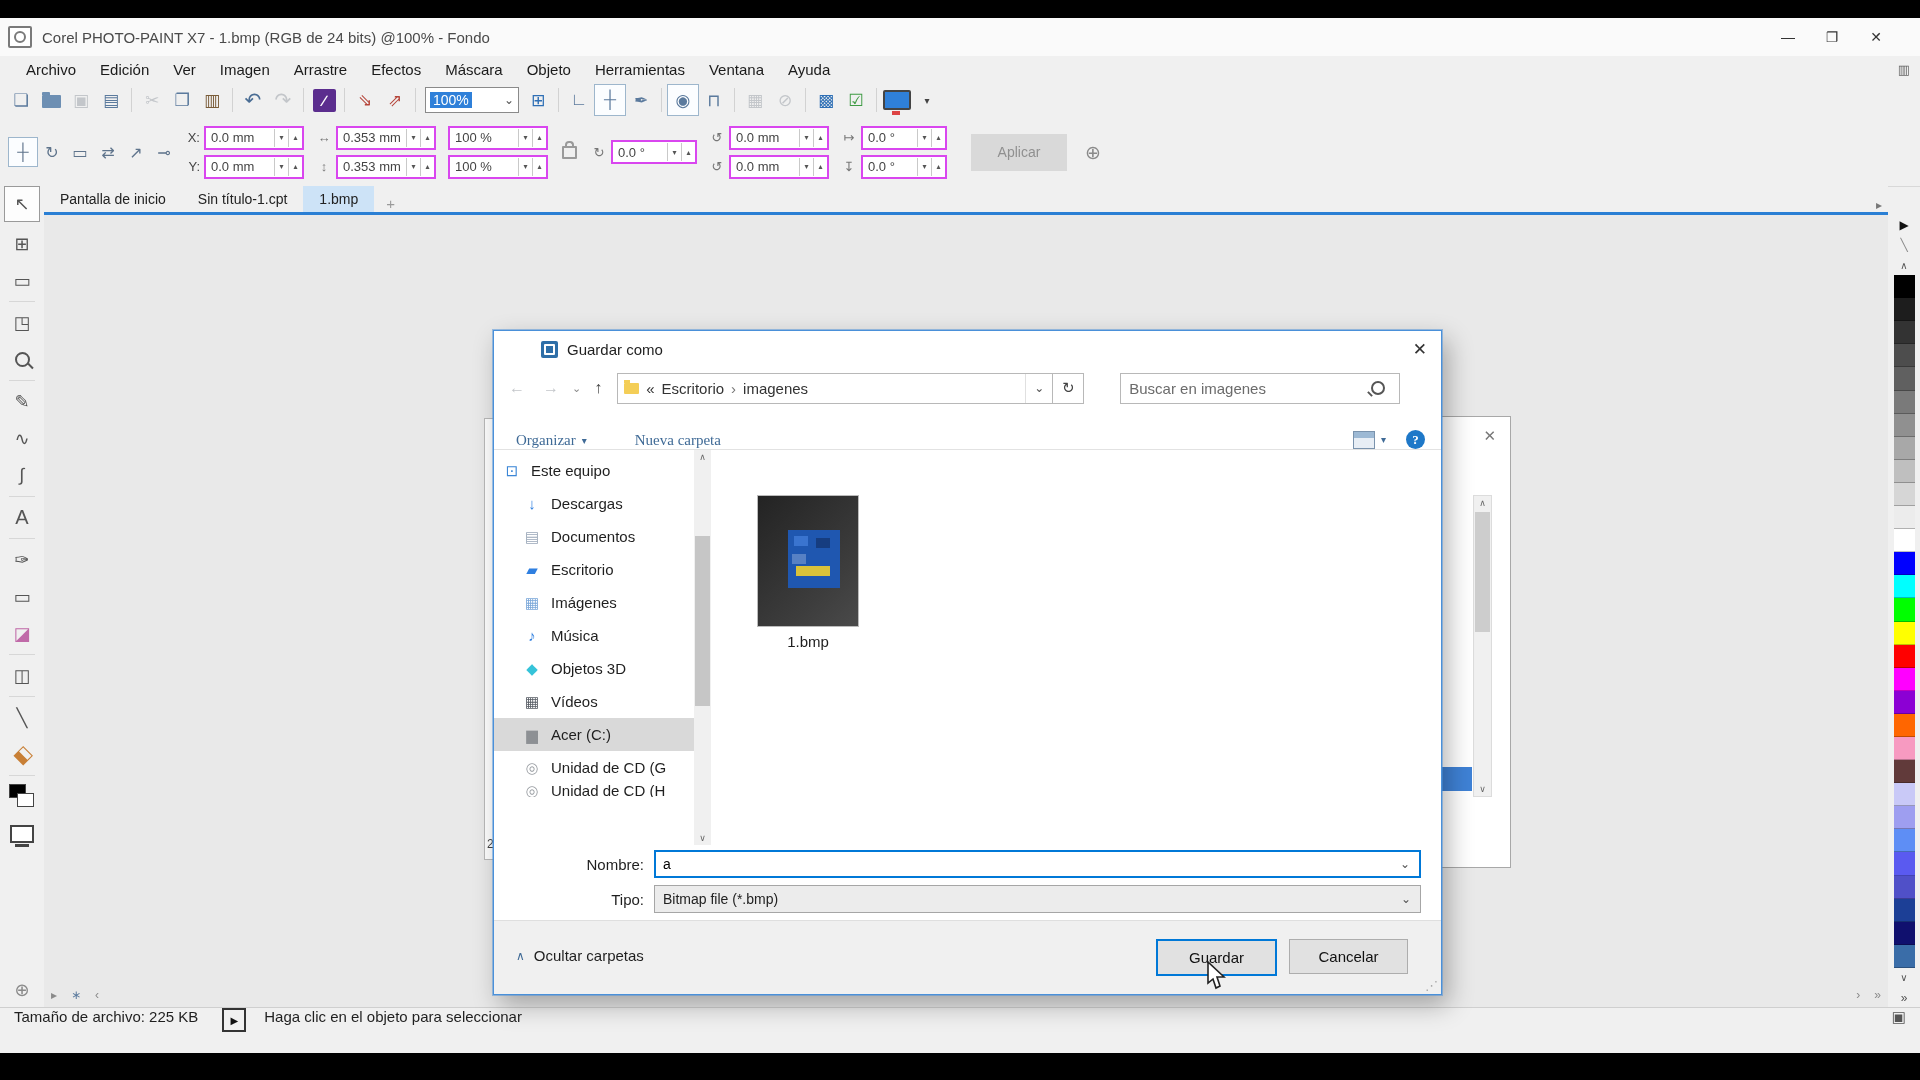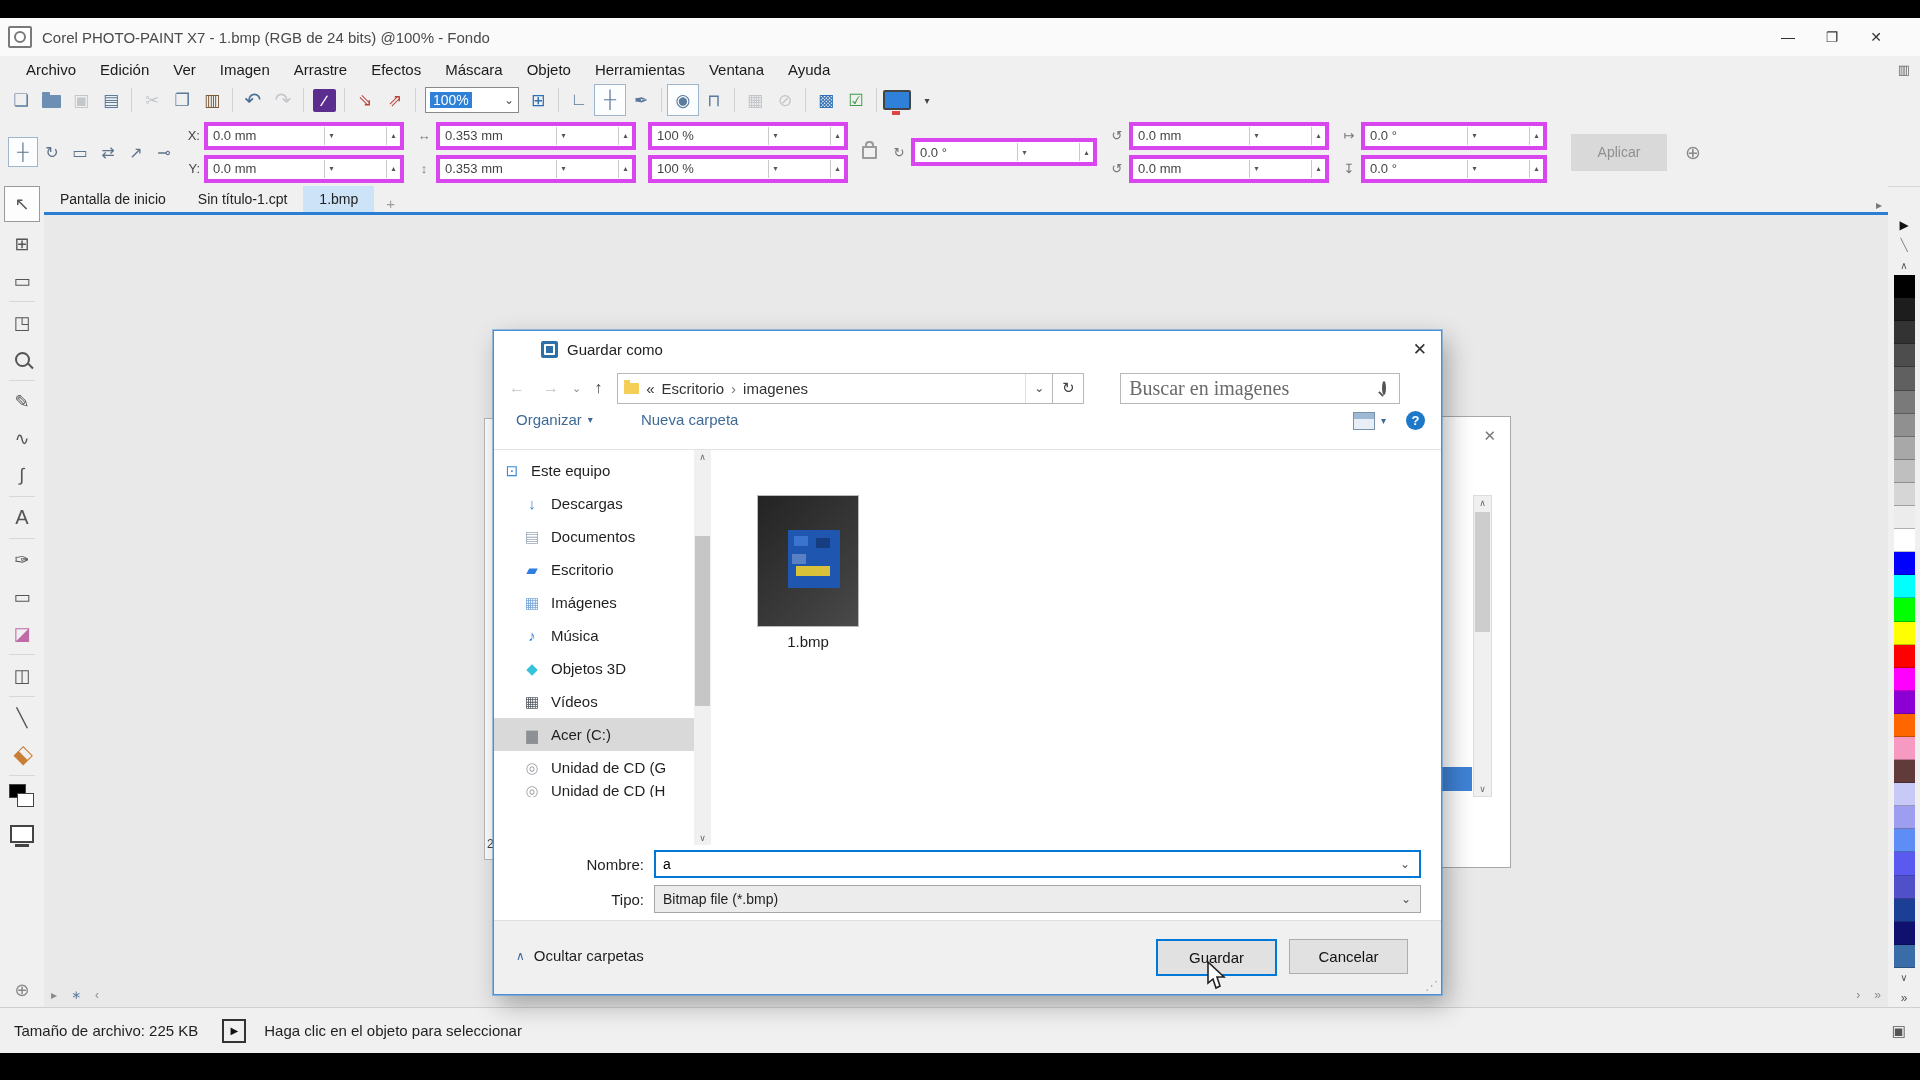--- a/index.html
+++ b/index.html
@@ -28,21 +28,21 @@
   .zoom-combo .zval{background:#2f80d9;color:#fff;font-size:14px;margin-left:4px;padding:0 3px;}
   .zoom-combo .zcaret{margin-left:auto;margin-right:4px;color:#555;font-size:12px;}
   .boxed{border:1px solid #9db6cc;background:#fbfdff;}
   .proof{width:24px;height:16px;border:2px solid #444;border-radius:2px;background:#2f80d9;position:relative;}
   .proof::after{content:'';position:absolute;left:7px;bottom:-7px;width:8px;height:4px;background:#d44;}
   
   .propbar{position:absolute;top:100px;left:0;right:0;height:68px;background:#f0f0f0;border-bottom:1px solid #d8d8d8;display:flex;align-items:center;padding-left:8px;}
   .mode-ico{width:28px;height:28px;display:flex;align-items:center;justify-content:center;color:#5f748c;font-size:16px;}
   .pair{display:flex;flex-direction:column;gap:5px;margin:0 6px;}
   .row-spin{display:flex;align-items:center;gap:4px;}
-  .spin{display:flex;align-items:center;background:#fff;border:4px solid #d946ef;height:20px;font-size:13px;color:#444;gap:48px;}
+  .spin{display:flex;align-items:center;background:#fff;border:2px solid #d946ef;height:20px;font-size:13px;color:#444;}
   .spin .sv{padding:0 5px;min-width:58px;}
   .spin .sb{width:13px;height:18px;border-left:1px solid #c9c9c9;display:flex;align-items:center;justify-content:center;font-size:8px;color:#555;}
   .slabel{font-size:13px;color:#444;width:16px;text-align:right;}
   .sicon{font-size:13px;color:#777;width:16px;text-align:center;}
   .lock{width:11px;height:9px;border:2px solid #9a9a9a;border-radius:1px;position:relative;margin:0 8px;}
   .lock::before{content:'';position:absolute;top:-7px;left:1px;width:5px;height:5px;border:2px solid #9a9a9a;border-bottom:none;border-radius:4px 4px 0 0;}
   .apply-btn{width:96px;height:37px;background:#d9d9d9;color:#909090;display:flex;align-items:center;justify-content:center;font-size:14px;margin:0 18px;}
   .plus-ico{color:#8a8a8a;font-size:19px;}
   
   .tabbar{position:absolute;top:168px;left:44px;right:32px;height:26px;background:#f0f0f0;border-bottom:3px solid #2a7fd4;display:flex;align-items:flex-end;}
@@ -67,21 +67,21 @@
   .imgpal{position:absolute;left:0;right:0;bottom:0;height:26px;display:flex;align-items:center;font-size:13px;color:#9a9a9a;}
   .imgpal .hint{position:absolute;left:0;right:0;text-align:center;color:#c2c2c2;font-size:13.5px;}
   .ip-ico{padding:0 7px;color:#8a8a8a;font-size:12px;z-index:1;}
   .ip-right{margin-left:auto;display:flex;z-index:1;}
   
   .palette{position:absolute;top:197px;right:0;width:32px;bottom:45px;background:#f0f0f0;display:flex;flex-direction:column;align-items:center;}
   .pal-btn{height:24px;display:flex;align-items:center;justify-content:center;color:#555;font-size:12px;width:100%;}
   .swatches{display:flex;flex-direction:column;}
   .swatch{width:21px;height:22.1px;border-bottom:1px solid rgba(0,0,0,.25);}
   
-  .statusbar{position:absolute;left:0;right:0;bottom:0;height:45px;background:#f0f0f0;border-top:1px solid #cfcfcf;display:flex;align-items:center;font-size:15px;color:#1f1f1f;}
+  .statusbar{position:absolute;left:0;right:0;bottom:0;height:45px;background:#f0f0f0;border-top:1px solid #cfcfcf;display:flex;align-items:flex-start;font-size:15px;color:#1f1f1f;}
   .statusbar .fs{margin-left:14px;}
   .playbox{width:20px;height:20px;border:2px solid #333;display:flex;align-items:center;justify-content:center;font-size:10px;color:#111;margin:0 18px 0 24px;}
   .sb-right{margin-left:auto;margin-right:14px;color:#555;font-size:15px;}
   
   .bg-sliver{position:absolute;left:484px;top:400px;width:10px;height:440px;background:#fff;border:1px solid #b9b9b9;border-right:none;z-index:4;font-size:12px;color:#444;}
   .bg-sliver span{position:absolute;bottom:8px;left:2px;}
   .bg-dialog{position:absolute;left:1440px;top:398px;width:70px;height:450px;background:#fff;border:1px solid #a8a8a8;border-left:none;z-index:4;}
   .bg-dialog .bx{position:absolute;right:14px;top:10px;color:#777;font-size:15px;}
   .bg-sb{position:absolute;right:18px;top:78px;width:17px;height:300px;background:#f0f0f0;border:1px solid #dcdcdc;}
   .bg-sb .a{position:absolute;left:0;right:0;text-align:center;color:#666;font-size:9px;}
@@ -94,25 +94,25 @@
   .dlg-close{position:absolute;right:14px;top:8px;font-size:17px;color:#333;}
   .addr-row{position:absolute;top:38px;left:0;right:0;height:38px;display:flex;align-items:center;}
   .nav-a{font-size:16px;padding:0 9px;color:#444;}
   .nav-a.small{font-size:11px;color:#888;padding:0 4px;}
   .addr-box{height:29px;border:1px solid #b8b8b8;display:flex;align-items:center;width:428px;margin-left:6px;padding-left:6px;gap:7px;color:#333;}
   .mini-folder{width:15px;height:11px;background:#f4ce57;border-radius:1px;position:relative;}
   .mini-folder::before{content:'';position:absolute;top:-3px;left:0;width:6px;height:3px;background:#f4ce57;}
   .addr-caret{margin-left:auto;padding:0 8px;color:#555;font-size:12px;border-left:1px solid #e0e0e0;align-self:stretch;display:flex;align-items:center;}
   .refresh-btn{height:29px;width:30px;border:1px solid #b8b8b8;border-left:none;display:flex;align-items:center;justify-content:center;color:#444;font-size:15px;}
   .search-box{height:29px;border:1px solid #b8b8b8;width:278px;margin-left:36px;display:flex;align-items:center;position:relative;}
-  .search-box input{border:none;outline:none;flex:1;font-size:20px;color:#ec4899;padding:0 8px;font-family:Liberation Serif, serif;background:transparent;}
+  .search-box input{border:none;outline:none;flex:1;font-size:15px;color:#ec4899;padding:0 8px;font-family:Liberation Sans, sans-serif;background:transparent;}
   .search-box input::placeholder{color:#6b6b6b;}
   .search-mag{width:10px;height:10px;border:2px solid #555;border-radius:50%;position:relative;margin-right:14px;}
   .search-mag::after{content:'';position:absolute;width:6px;height:2px;background:#555;transform:rotate(45deg);left:-6px;bottom:-2px;}
-  .cmd-row{position:absolute;top:80px;left:0;right:0;height:38px;display:flex;align-items:flex-start;border-bottom:1px solid #e2e2e2;color:#3f6a96;}
+  .cmd-row{position:absolute;top:80px;left:0;right:0;height:38px;display:flex;align-items:flex-end;border-bottom:1px solid #e2e2e2;color:#3f6a96;font-family:Liberation Serif, serif;}
   .cmd{padding:0 12px;display:flex;align-items:center;gap:6px;}
   .cmd .cr{font-size:10px;}
   .view-ico{width:20px;height:16px;border:1px solid #7a93ad;background:linear-gradient(#9db9d4 40%,#e8eef5 40%);}
   .help-circ{width:19px;height:19px;border-radius:50%;background:#1e78c8;color:#fff;font-size:13px;font-weight:bold;display:flex;align-items:center;justify-content:center;margin:0 16px 0 14px;}
   .dlg-body{position:absolute;top:119px;left:0;right:0;height:395px;}
   .tree{position:absolute;left:0;top:4px;width:200px;bottom:0;overflow:hidden;}
   .trow{height:33px;display:flex;align-items:center;gap:9px;font-size:15px;color:#1f1f1f;padding-left:28px;}
   .trow.root{padding-left:8px;}
   .trow.sel{background:#d9d9d9;}
   .trow.clip{height:13px;overflow:hidden;}

